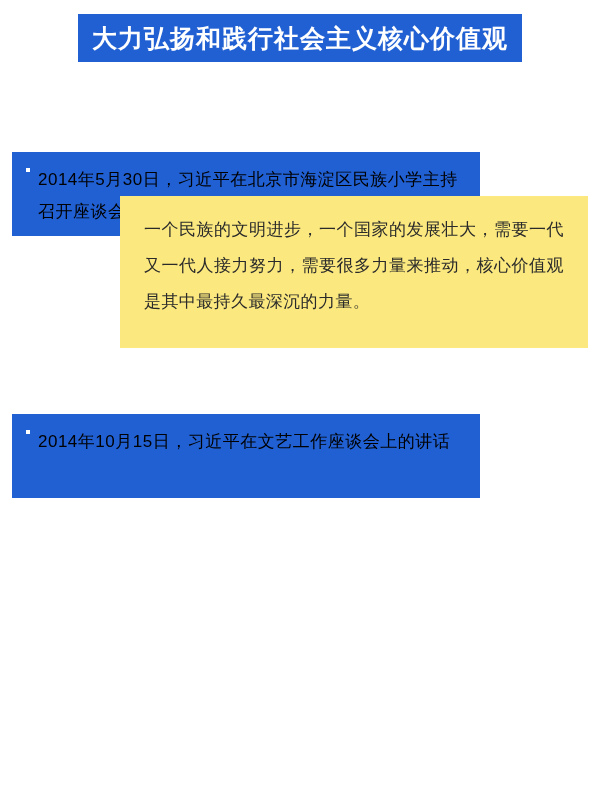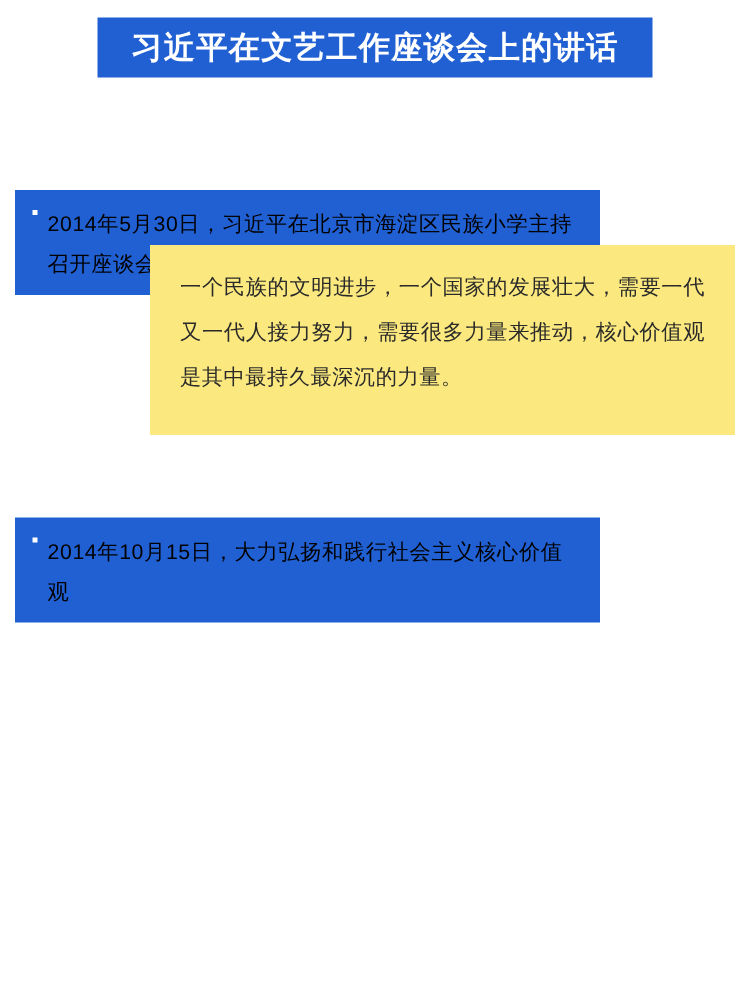--- a/index.html
+++ b/index.html
@@ -103,31 +103,31 @@
     width: 468px;
     height: 326px;
   }
 </style>
 </head>
 <body>
 
 <div class="page">
 
   <div class="title-banner">
-    <span class="title-text">习近平在文艺工作座谈会上的讲话</span>
+    <span class="title-text">大力弘扬和践行社会主义核心价值观</span>
   </div>
 
   <div class="source-block" id="source-1">
     <span class="bullet"></span>
     <span class="src-text">2014年5月30日，习近平在北京市海淀区民族小学主持召开座谈会时发表重要讲话</span>
   </div>
 
   <div class="quote-block" id="quote-1">
     <span>一个民族的文明进步，一个国家的发展壮大，需要一代又一代人接力努力，需要很多力量来推动，核心价值观是其中最持久最深沉的力量。</span>
   </div>
 
   <div class="source-block" id="source-2">
     <span class="bullet"></span>
-    <span class="src-text">2014年10月15日，大力弘扬和践行社会主义核心价值观</span>
+    <span class="src-text">2014年10月15日，习近平在文艺工作座谈会上的讲话</span>
   </div>
 
 
 </div>
 
 </body></html>

